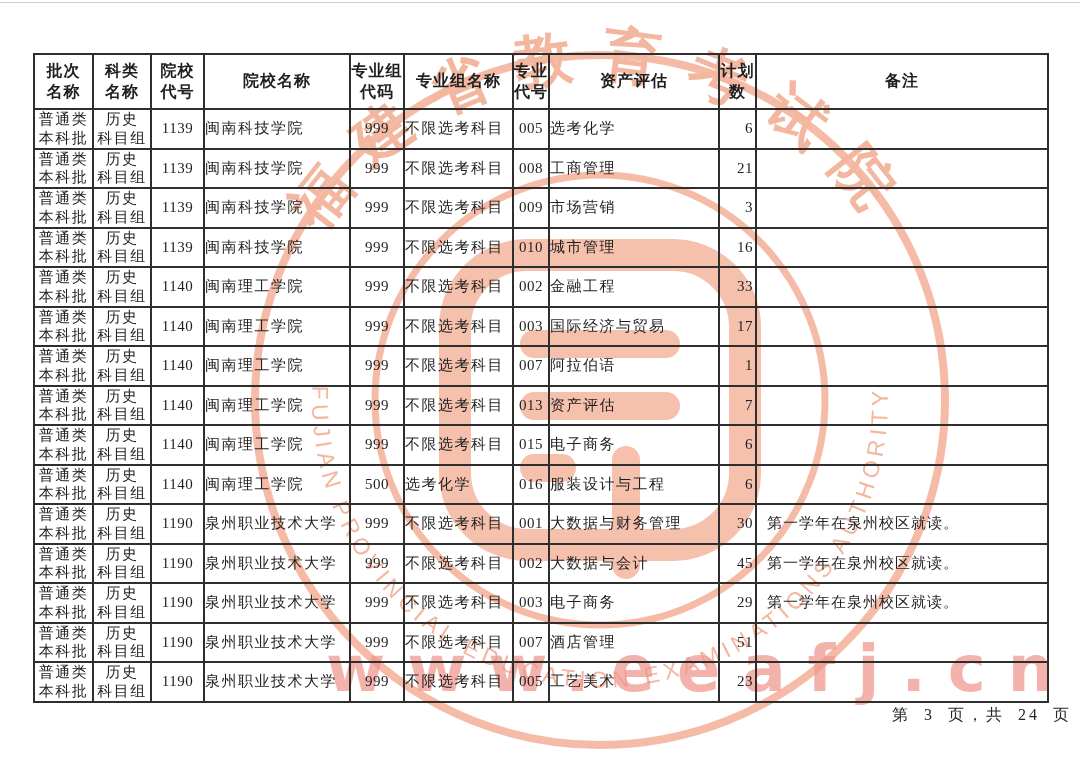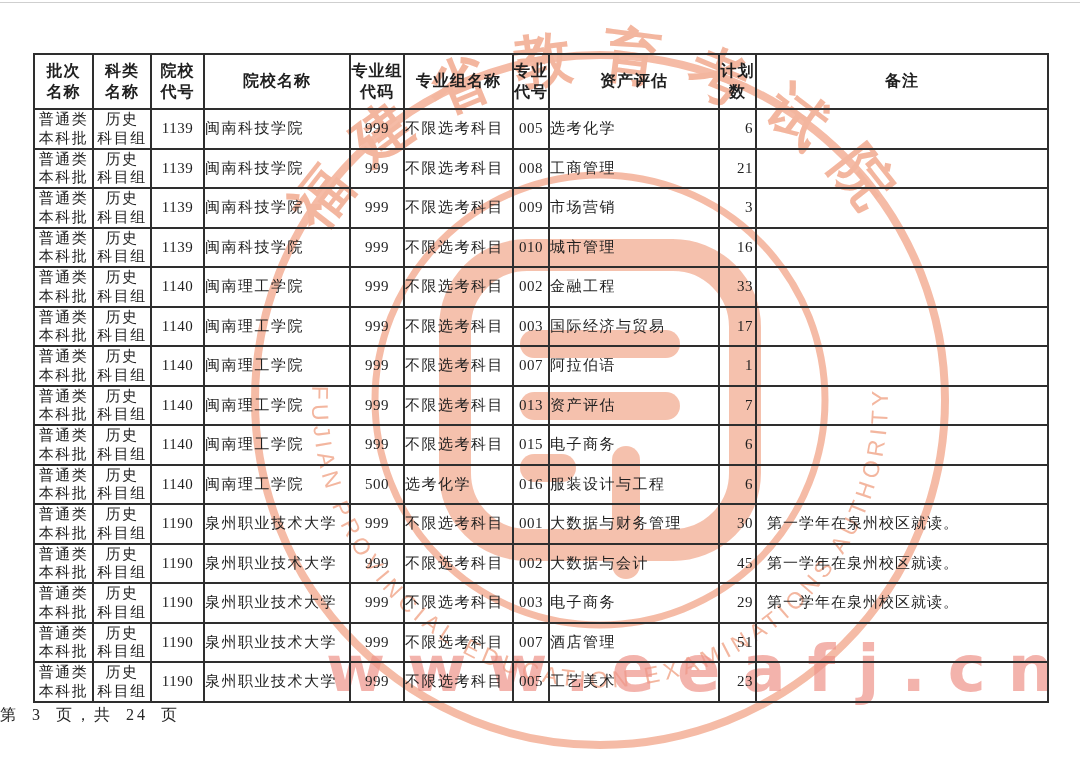--- a/index.html
+++ b/index.html
@@ -57,21 +57,21 @@
     text-align:left;
   }
   td.col-plan-count{text-align:right;padding-right:2px;letter-spacing:0;}
   td.col-remark{text-align:left;padding-left:10px;letter-spacing:1px;}
   td.col-school-code,td.col-group-code,td.col-major-code,td.col-plan-count{
     letter-spacing:.5px;
   }
   
   .page-footer{
     position:absolute;left:0;top:705px;width:1072px;z-index:2;
-    text-align:left;
+    text-align:right;
     font-size:16px;color:#262626;
     letter-spacing:3px;word-spacing:6px;
   }
 </style>
 </head>
 <body>
 
 <div class="page">
 
   <div class="scan-topline"></div>

